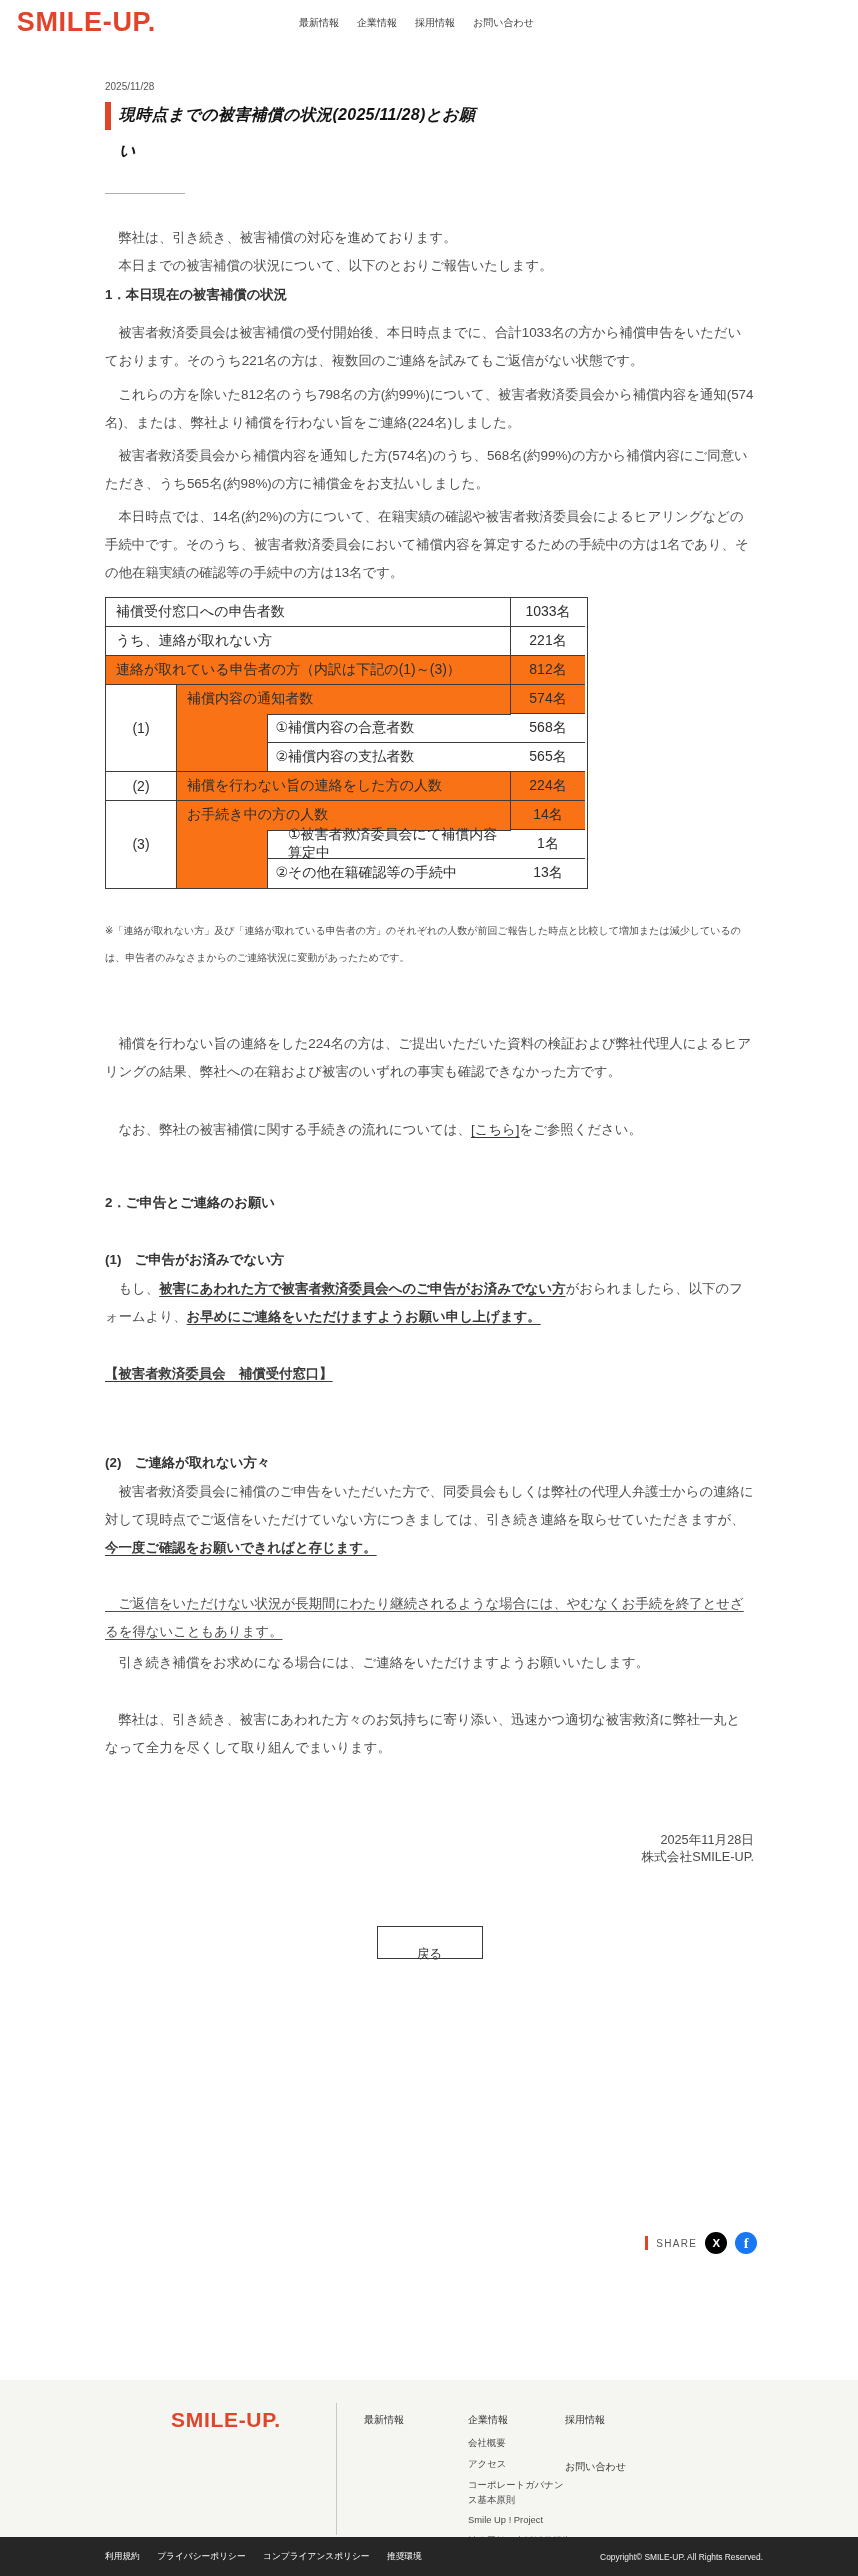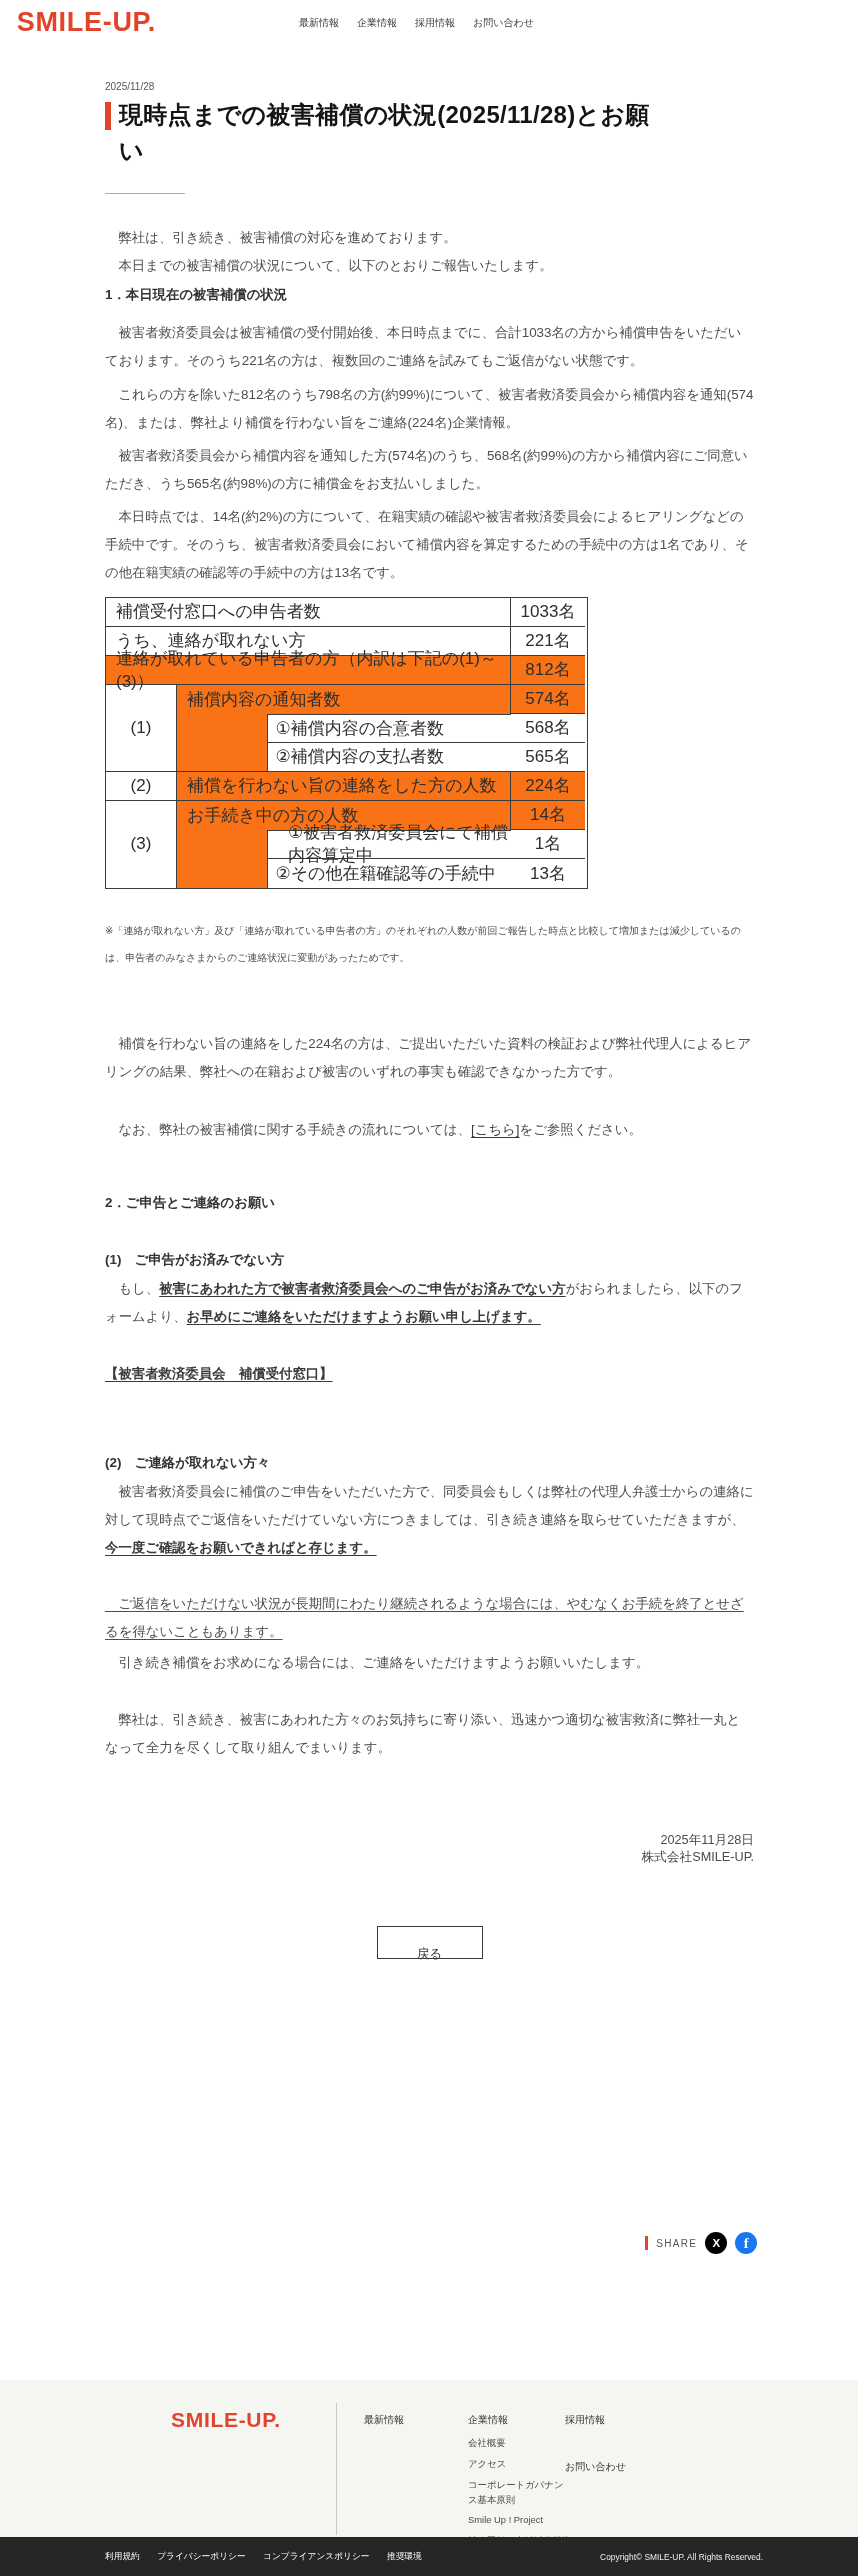--- a/index.html
+++ b/index.html
@@ -9,35 +9,35 @@
   
   .hdr{position:relative;height:48px;}
   .hdr-logo{position:absolute;left:16.7px;top:6.7px;font-size:27px;font-weight:800;
     color:#e2432b;letter-spacing:0.7px;cursor:pointer;}
   .hdr-nav{position:absolute;left:299px;top:16px;display:flex;gap:18px;font-size:10px;color:#3c3c3c;}
   .hdr-nav span{cursor:pointer;}
 
   
   .article{margin-left:105px;width:649px;}
   .date{margin-top:32px;font-size:10px;color:#555;line-height:14.7px;}
-  .title{position:relative;margin-top:2.7px;padding-left:14px;font-size:24px;line-height:36px;
-    font-weight:700;color:#141414;letter-spacing:0.3px;}
+  .title{position:relative;margin-top:2.7px;padding-left:14px;font-size:16px;line-height:36px;
+    font-weight:700;color:#141414;letter-spacing:0.3px;font-style:italic;}
   .title .bar{position:absolute;left:0;top:4.7px;width:6px;height:28px;background:#e2432b;}
   .divider{margin-top:24px;width:80px;border-top:1.3px solid #aeaeae;}
 
   .p{font-size:13.4px;line-height:28px;color:#4e4e4e;}
   .h{font-size:13.4px;line-height:29px;font-weight:700;color:#333;}
   .b{font-weight:700;color:#3a3a3a;}
   .u{text-decoration:underline;text-underline-offset:3.3px;}
   .link{color:#3a3a3a;cursor:pointer;}
 
   
   .tb{margin-top:9.4px;width:481px;border:1.3px solid #3c3c3c;display:grid;
     grid-template-columns:71px 90px 244px 74px;grid-auto-rows:29px;}
-  .tb .c{display:flex;align-items:center;font-size:17px;color:#2e2e2e;box-sizing:border-box;}
+  .tb .c{display:flex;align-items:center;font-size:14px;color:#2e2e2e;box-sizing:border-box;}
   .lab{padding-left:10px;}
   .lab3{padding-left:7.4px;}
   .val{justify-content:center;}
   .num{justify-content:center;}
   .gray{background:#f97316;}
   .bb{border-bottom:0.7px solid #3c3c3c;}
   .br{border-right:0.7px solid #3c3c3c;}
   .bl{border-left:0.7px solid #3c3c3c;}
   .bt{border-top:0.7px solid #3c3c3c;}
   .note{font-size:10px;line-height:27px;color:#4e4e4e;}
@@ -99,21 +99,21 @@
     <div class="divider"></div>
 
     <div class="p" style="margin-top:30px;">
       <div>　弊社は、引き続き、被害補償の対応を進めております。</div>
       <div>　本日までの被害補償の状況について、以下のとおりご報告いたします。</div>
     </div>
 
     <div class="h">1．本日現在の被害補償の状況</div>
 
     <div class="p" style="margin-top:10px;">　被害者救済委員会は被害補償の受付開始後、本日時点までに、合計1033名の方から補償申告をいただいております。そのうち221名の方は、複数回のご連絡を試みてもご返信がない状態です。</div>
-    <div class="p" style="margin-top:5.3px;">　これらの方を除いた812名のうち798名の方(約99%)について、被害者救済委員会から補償内容を通知(574名)、または、弊社より補償を行わない旨をご連絡(224名)企業情報。</div>
+    <div class="p" style="margin-top:5.3px;">　これらの方を除いた812名のうち798名の方(約99%)について、被害者救済委員会から補償内容を通知(574名)、または、弊社より補償を行わない旨をご連絡(224名)しました。</div>
     <div class="p" style="margin-top:5.3px;">　被害者救済委員会から補償内容を通知した方(574名)のうち、568名(約99%)の方から補償内容にご同意いただき、うち565名(約98%)の方に補償金をお支払いしました。</div>
     <div class="p" style="margin-top:5.3px;">　本日時点では、14名(約2%)の方について、在籍実績の確認や被害者救済委員会によるヒアリングなどの手続中です。そのうち、被害者救済委員会において補償内容を算定するための手続中の方は1名であり、その他在籍実績の確認等の手続中の方は13名です。</div>
 
     <div class="tb">
       <div class="c lab bb br" style="grid-row:1;grid-column:1/4;">補償受付窓口への申告者数</div>
       <div class="c val bb" style="grid-row:1;grid-column:4;">1033名</div>
 
       <div class="c lab bb br" style="grid-row:2;grid-column:1/4;">うち、連絡が取れない方</div>
       <div class="c val bb" style="grid-row:2;grid-column:4;">221名</div>
 

